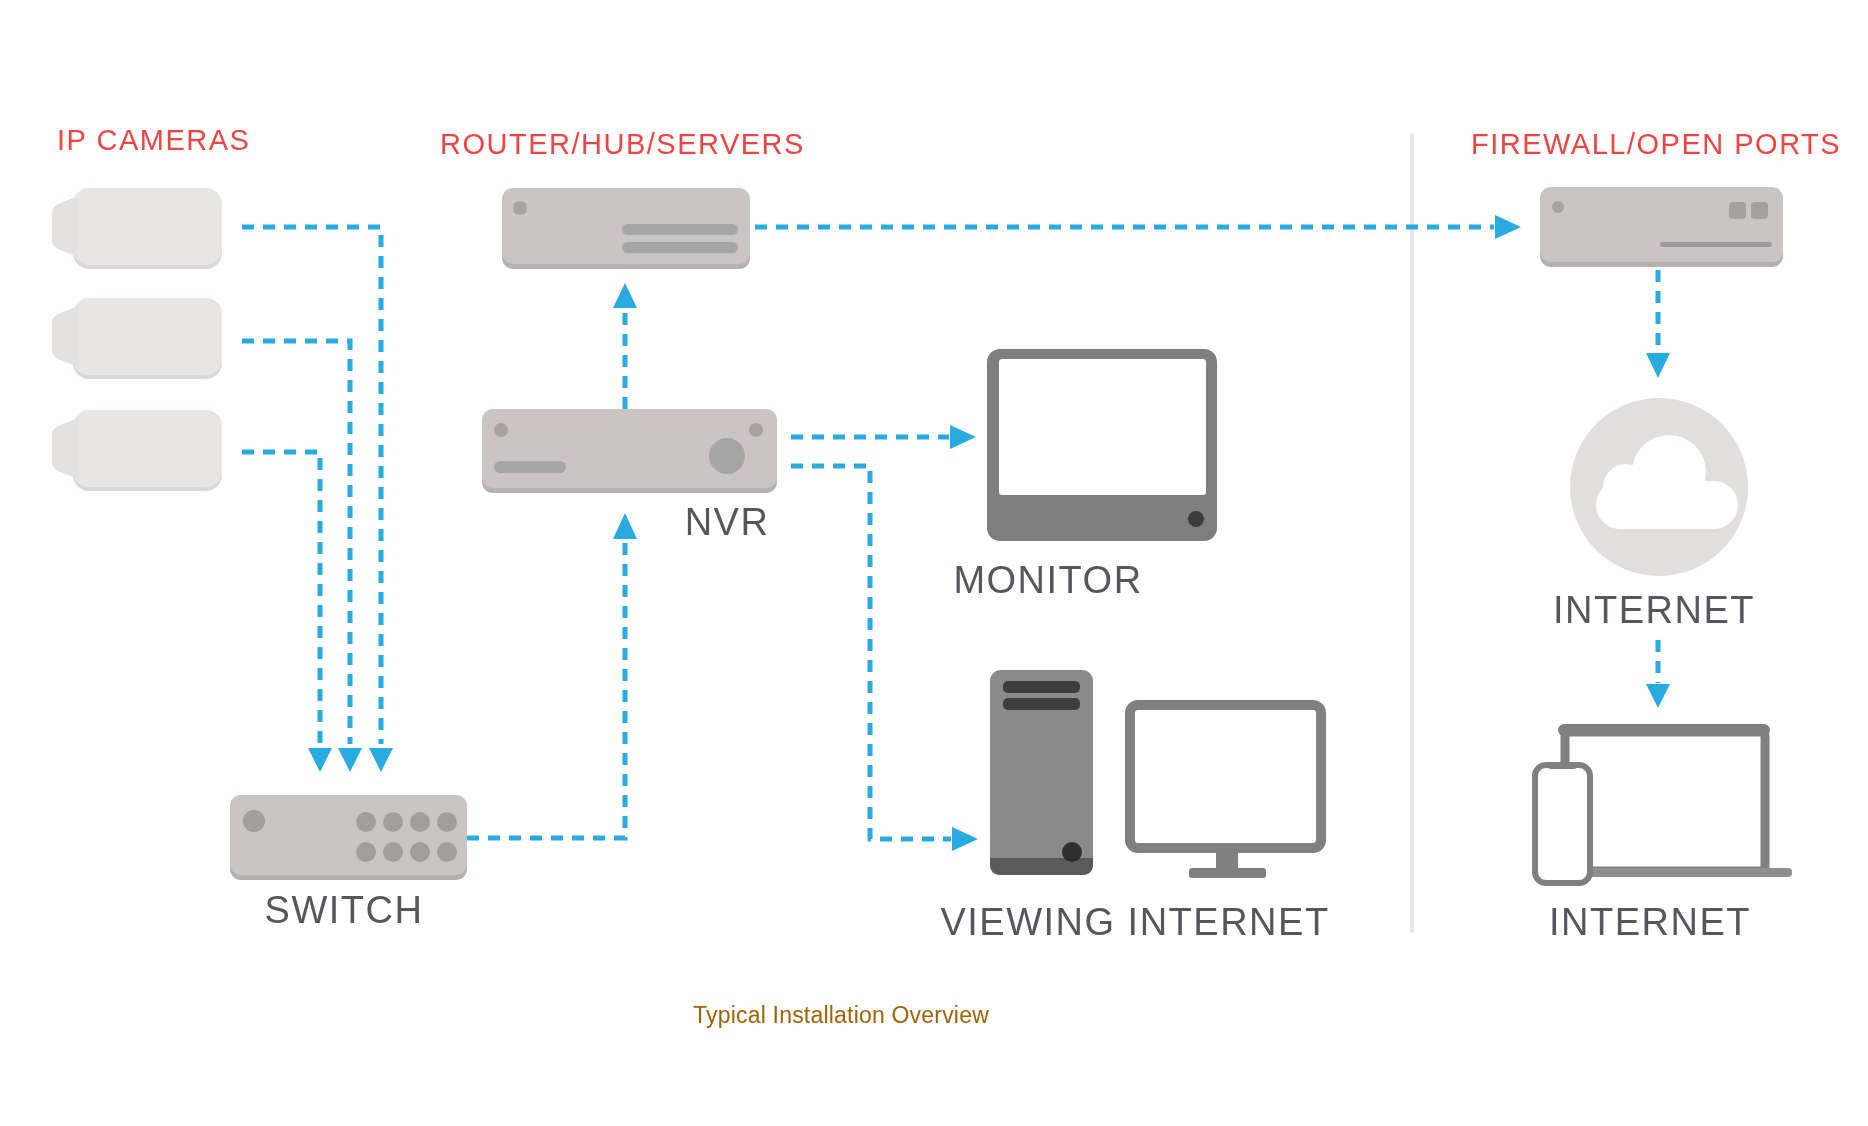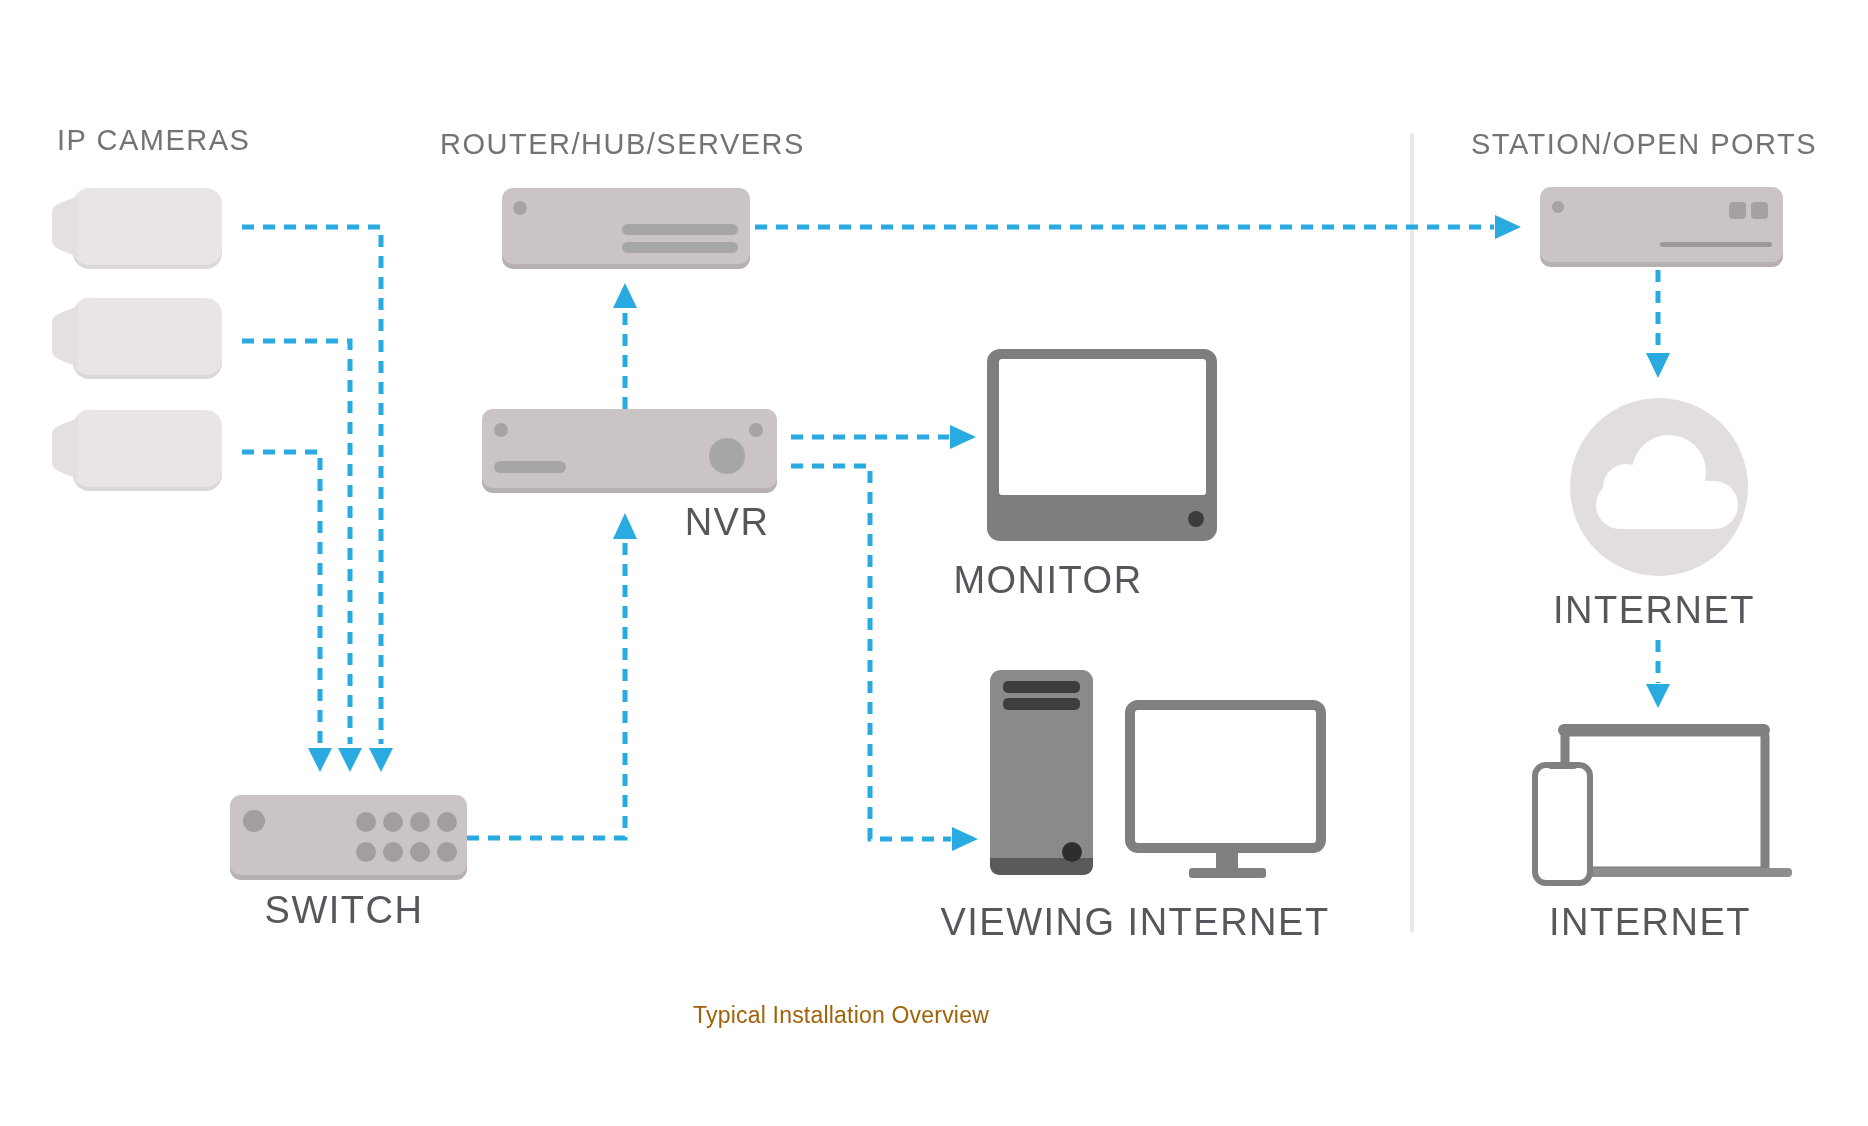--- a/index.html
+++ b/index.html
@@ -7,21 +7,21 @@
     position:relative;
     width:1868px; height:1126px;
     background:#ffffff;
     font-family:"Liberation Sans", sans-serif;
     overflow:hidden;
   }
   svg.layer { position:absolute; left:0; top:0; }
   .hdr {
     position:absolute;
     font-size:29px; font-weight:400;
-    color:#737373; letter-spacing:1.5px;
+    color:#ef4444; letter-spacing:1.5px;
     white-space:nowrap;
   }
   .devlabel {
     position:absolute;
     font-size:38px; font-weight:400;
     color:#55575C; letter-spacing:1.5px;
     transform:translateX(-50%);
     white-space:nowrap;
   }
   .caption {
@@ -150,21 +150,21 @@
       <rect x="1565" y="732" width="200" height="139" rx="4" fill="#FFFFFF" stroke="#808080" stroke-width="9"></rect>
       <rect x="1558" y="724" width="212" height="12" rx="6" fill="#808080"></rect>
       <rect x="1540" y="868" width="252" height="9" rx="4" fill="#8E8E8E"></rect>
       <rect x="1535" y="765" width="55" height="118" rx="11" fill="#FFFFFF" stroke="#808080" stroke-width="6"></rect>
       <rect x="1548" y="763" width="29" height="6" rx="3" fill="#808080"></rect>
     </g>
   </svg>
 
   <div class="hdr" style="left:57px;  top:124px;">IP CAMERAS</div>
   <div class="hdr" style="left:440px; top:128px;">ROUTER/HUB/SERVERS</div>
-  <div class="hdr" style="left:1471px;top:128px;">STATION/OPEN PORTS</div>
+  <div class="hdr" style="left:1471px;top:128px;">FIREWALL/OPEN PORTS</div>
 
   <div class="devlabel" style="left:727px;  top:501px;">NVR</div>
   <div class="devlabel" style="left:1048px; top:559px;">MONITOR</div>
   <div class="devlabel" style="left:344px;  top:889px;">SWITCH</div>
   <div class="devlabel" style="left:1135px; top:901px;">VIEWING INTERNET</div>
   <div class="devlabel" style="left:1654px; top:589px;">INTERNET</div>
   <div class="devlabel" style="left:1650px; top:901px;">INTERNET</div>
 
   <div class="caption" style="left:841px; top:1002px;">Typical Installation Overview</div>
 </div>

